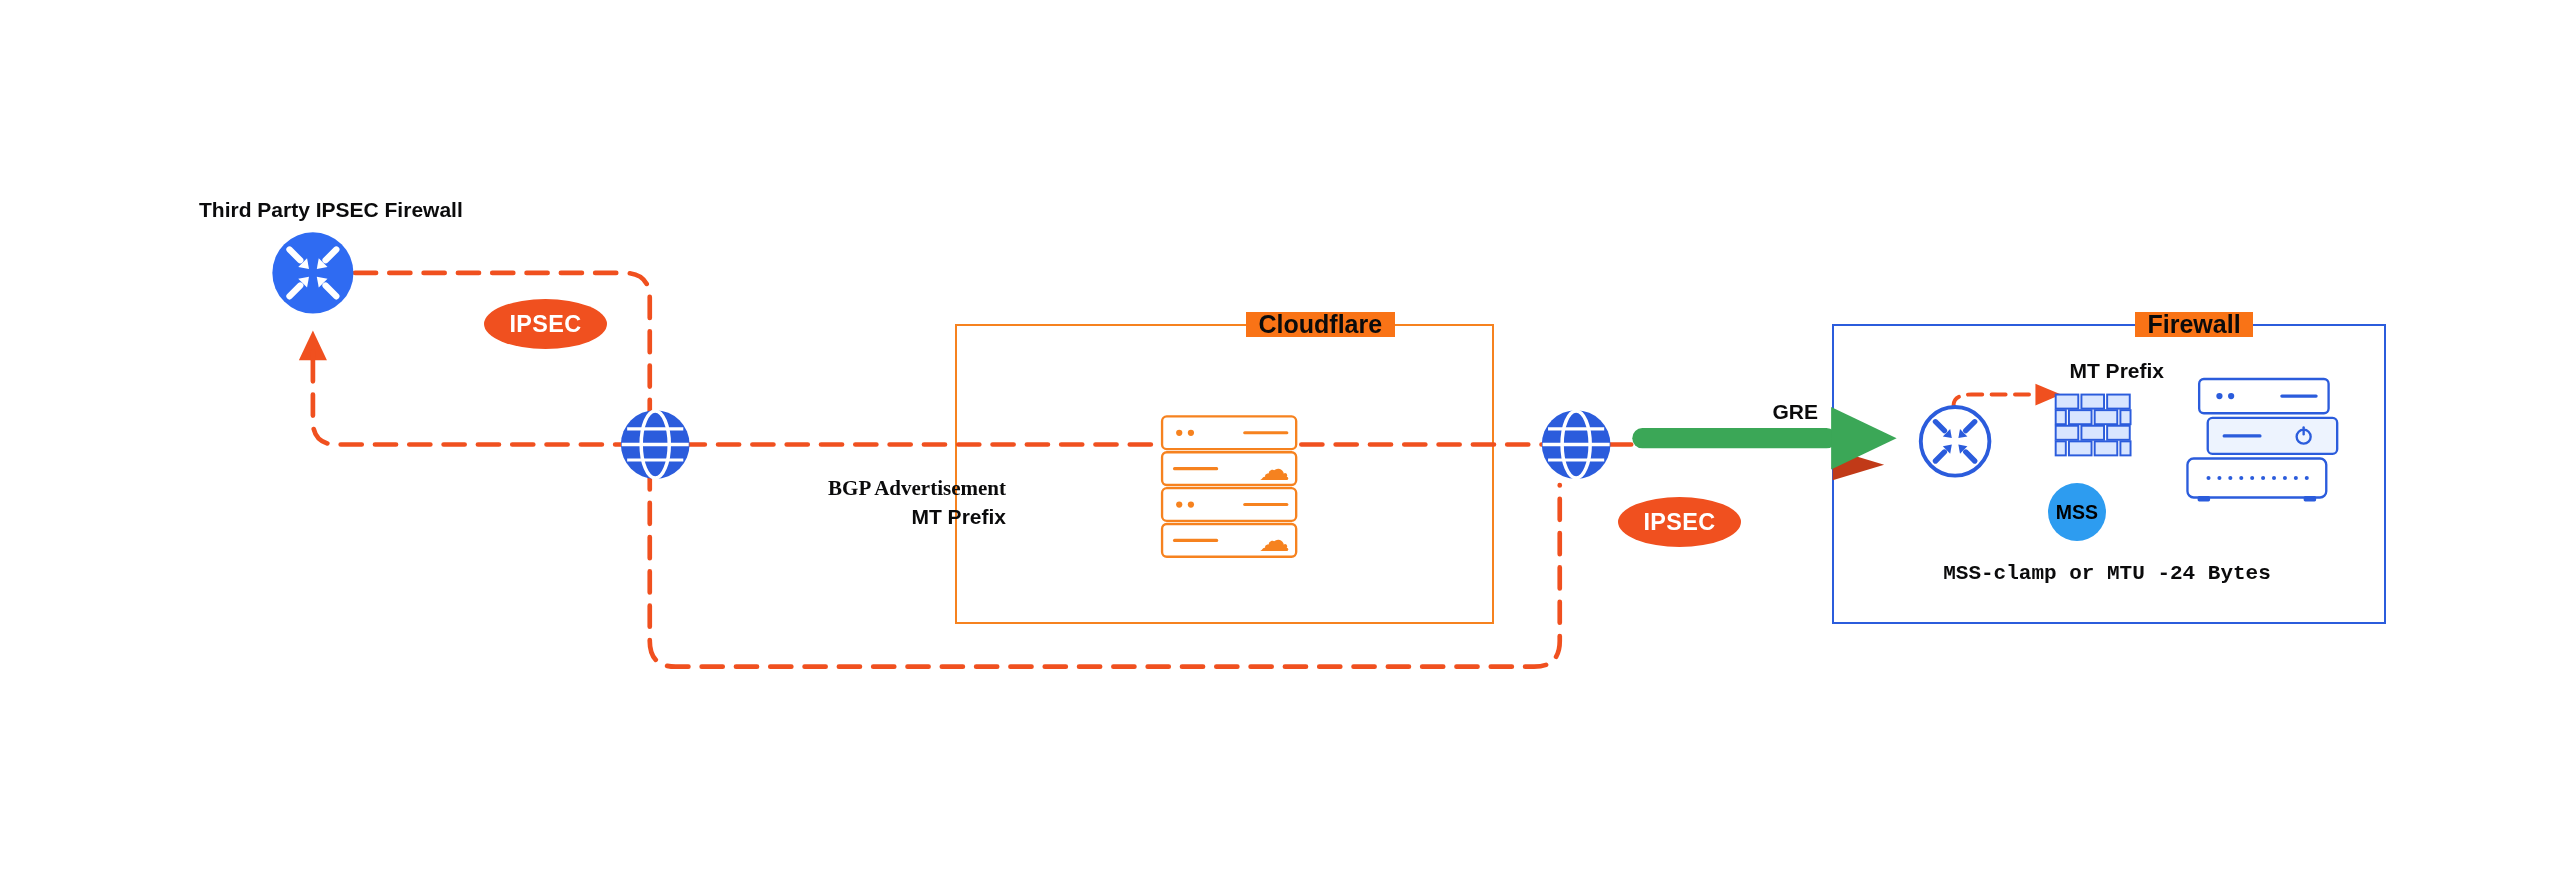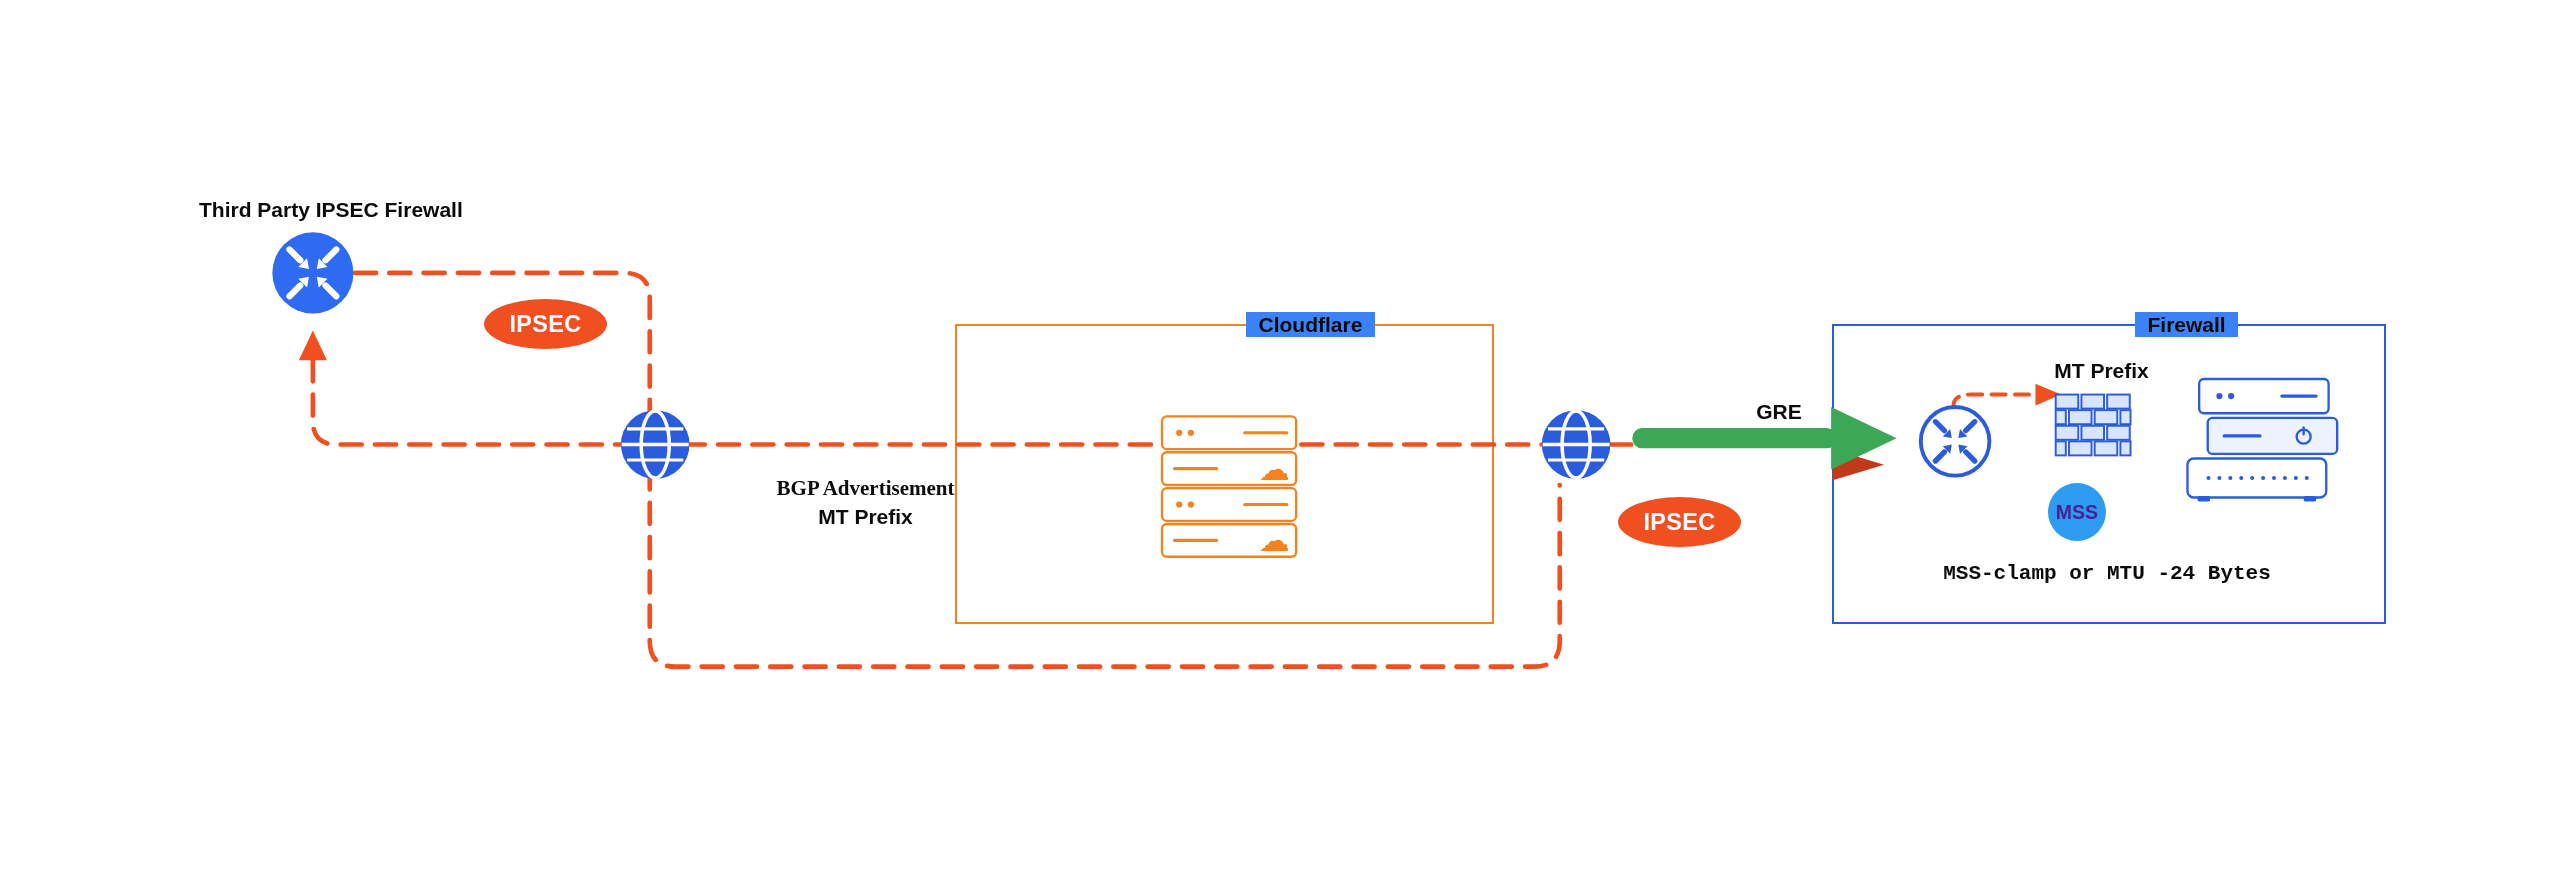--- a/index.html
+++ b/index.html
@@ -17,37 +17,37 @@
   .frame.blue   { border:2.3px solid var(--c-blue,#2B5CDC); }
 
   svg.diagram { position:absolute; left:0; top:0; z-index:2; }
 
   
   .lbl {
     position:absolute; z-index:3;
     font-weight:700; font-size:21px; line-height:25px;
     color:var(--c-text,#0B0B0C); white-space:nowrap;
   }
-  .lbl.center { text-align:center; }
+  .lbl.center { text-align:right; }
   .box-label {
     position:absolute; z-index:3;
-    background:#3b82f6; padding:0 12.5px;
-    font-weight:700; font-size:21px; line-height:25px;
+    background:#f97316; padding:0 12.5px;
+    font-weight:700; font-size:25px; line-height:25px;
     color:var(--c-text,#0B0B0C); white-space:nowrap;
   }
   .pill {
     position:absolute; z-index:3;
     background:var(--c-red,#F0501F); color:#ffffff;
     border-radius:50%;
     display:flex; align-items:center; justify-content:center;
     font-weight:700; font-size:23.4px; letter-spacing:0.4px;
   }
   .badge-circle {
     position:absolute; z-index:3;
-    background:var(--c-light-blue,#2D9CF0); color:#4c1d95;
+    background:var(--c-light-blue,#2D9CF0); color:#000000;
     border-radius:50%;
     display:flex; align-items:center; justify-content:center;
     font-weight:700; font-size:19.5px;
   }
   .note { position:absolute; z-index:3; text-align:center; }
   .note div { font-weight:700; font-size:21px; line-height:28px; color:var(--c-text,#0B0B0C);font-family:Liberation Mono, monospace; }
 
   
   .dash-line {
     fill:none; stroke:var(--c-red,#F0501F);

